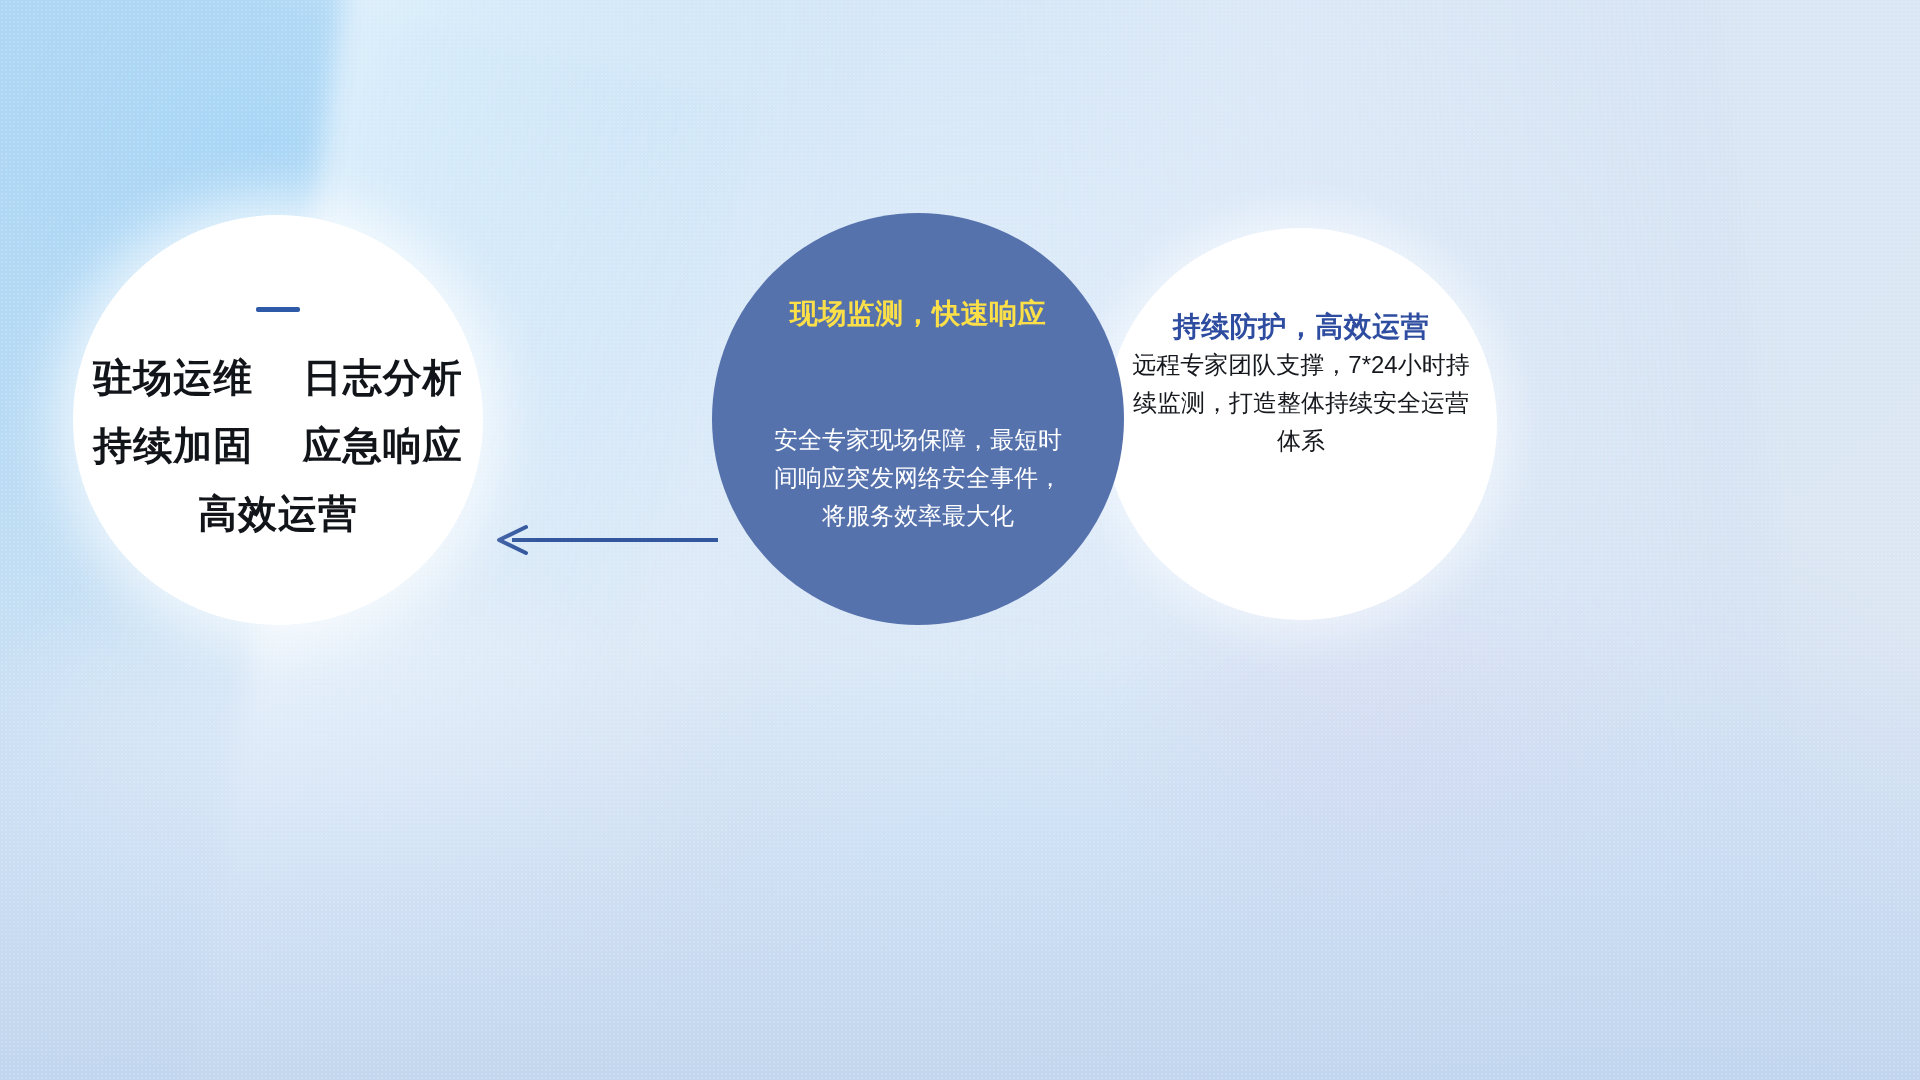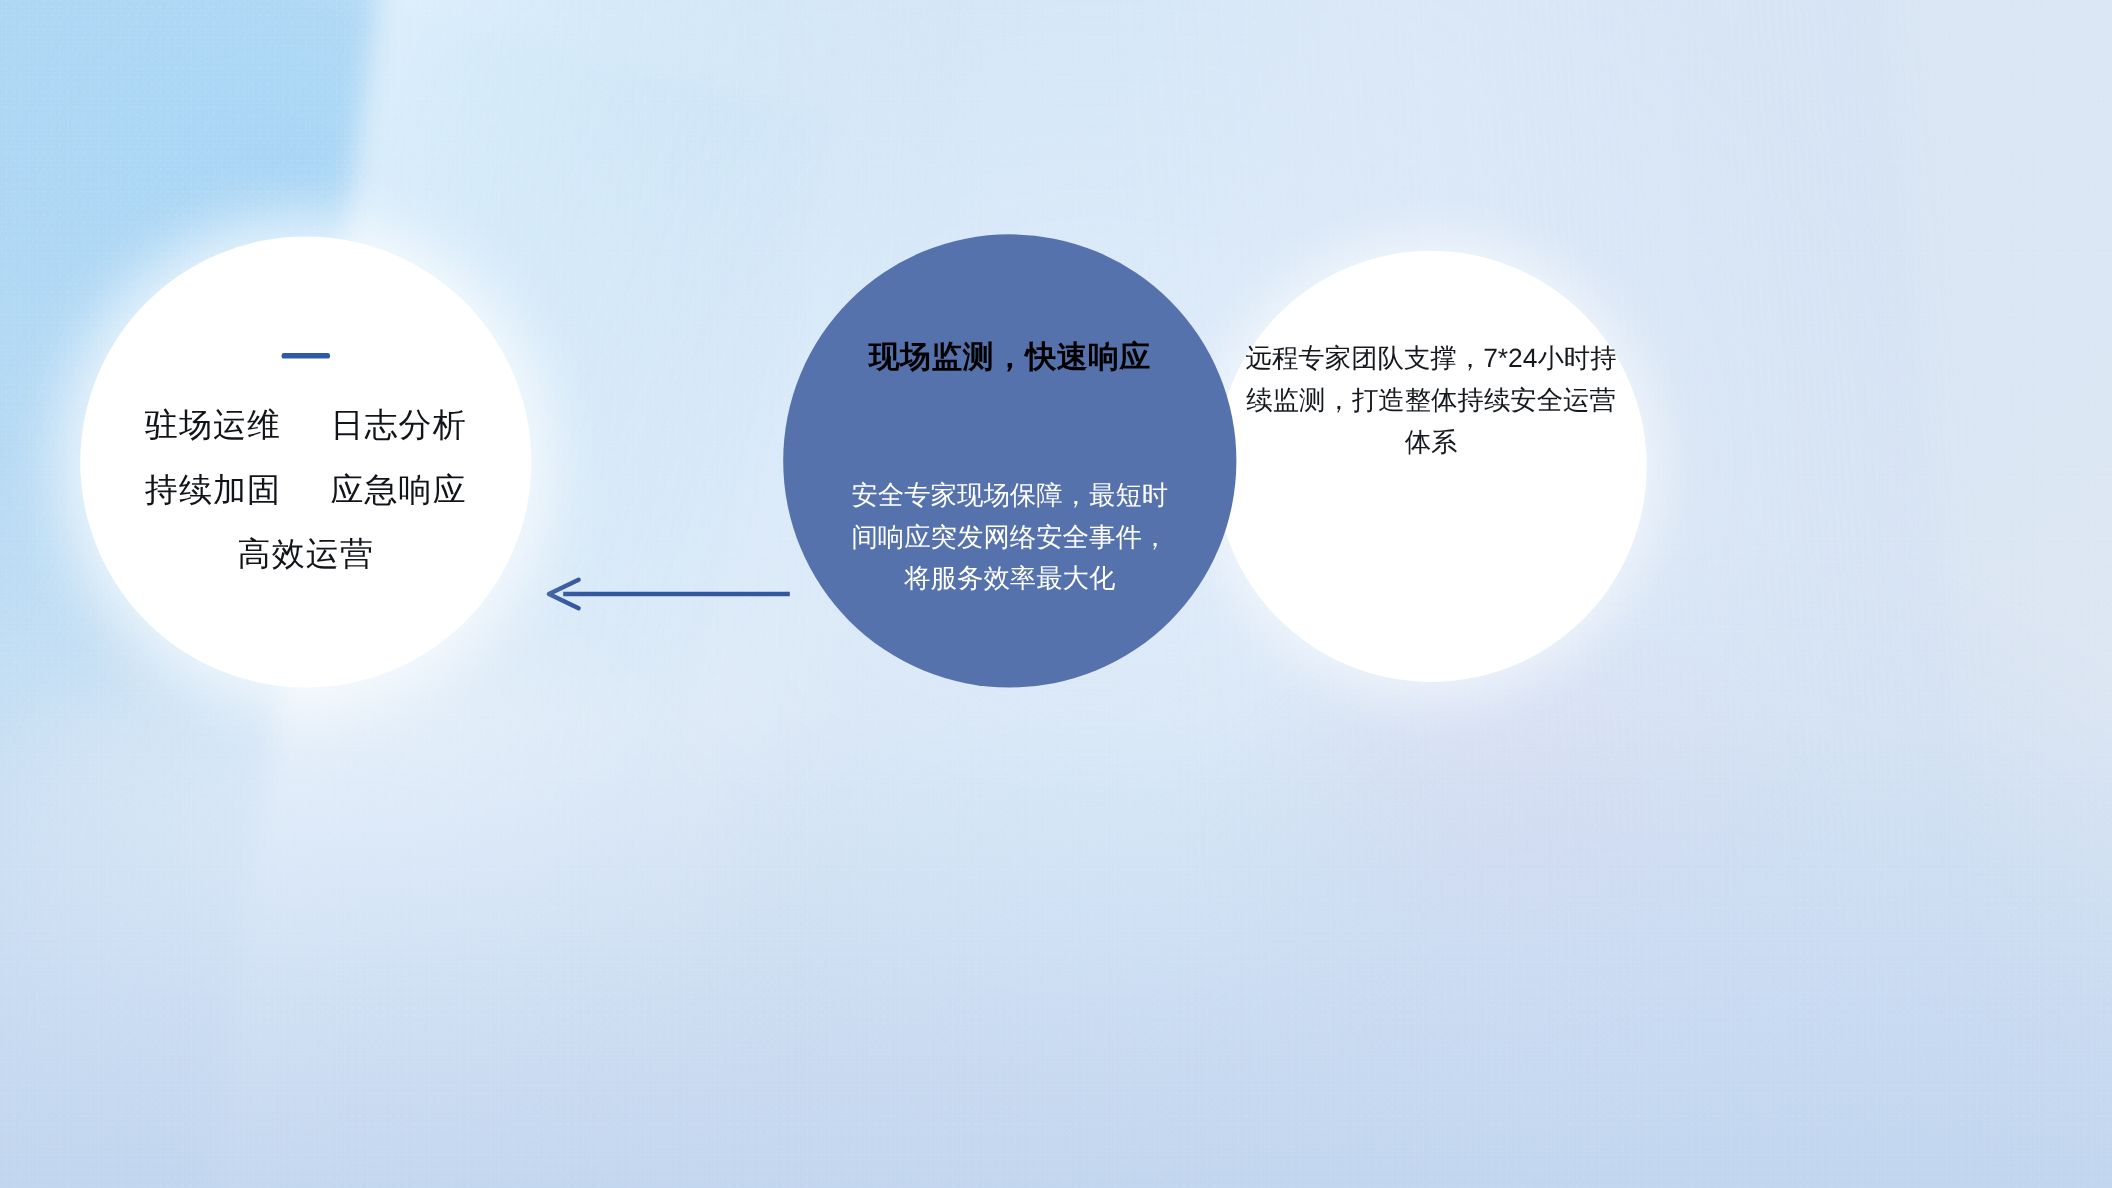--- a/index.html
+++ b/index.html
@@ -105,36 +105,35 @@
   
   .left-inner{
     position:absolute;left:0;top:0;width:410px;height:410px;
     display:flex;flex-direction:column;align-items:center;justify-content:center;
   }
   .dash{
     width:44px;height:5px;border-radius:2px;background:#2f5aa8;
     margin:0 0 46px 0;
   }
   .left-line{
-    color:#111418;font-weight:400;font-size:30px;letter-spacing:1px;
+    color:#111418;font-weight:700;font-size:39px;letter-spacing:1px;
     line-height:1.0;white-space:nowrap;margin-bottom:29px;
   }
   .left-line.last{margin-bottom:0;}
   .left-line .gap{display:inline-block;width:26px;}
 
   
   .mid-inner{
     position:absolute;left:0;top:0;width:412px;height:412px;
     display:flex;flex-direction:column;align-items:center;
     padding-top:82px;box-sizing:border-box;
   }
   .mid-title{
-    color:#000000;font-weight:700;font-size:28px;letter-spacing:.5px;
+    color:#fde047;font-weight:700;font-size:28px;letter-spacing:.5px;
     white-space:nowrap;
-    margin-top:11px;
   }
   .mid-body{
     margin-top:88px;color:#ffffff;font-size:24px;line-height:1.58;
     text-align:center;width:290px;font-weight:400;
   }
 
   
   .right-inner{
     position:absolute;left:0;top:0;width:392px;height:392px;
     display:flex;flex-direction:column;align-items:center;
@@ -192,20 +191,21 @@
       </div>
 
       <div class="left-line last">
         <span>高效运营</span>
       </div>
     </div>
   </div>
 
   <div class="circle" id="circle-right">
     <div class="right-inner">
+      <div class="right-title">持续防护，高效运营</div>
       <div class="right-body">远程专家团队支撑，7*24小时持续监测，打造整体持续安全运营体系</div>
     </div>
   </div>
 
   <div class="circle" id="circle-mid">
     <div class="mid-inner">
       <div class="mid-title">现场监测，快速响应</div>
       <div class="mid-body">安全专家现场保障，最短时间响应突发网络安全事件，将服务效率最大化</div>
     </div>
   </div>

